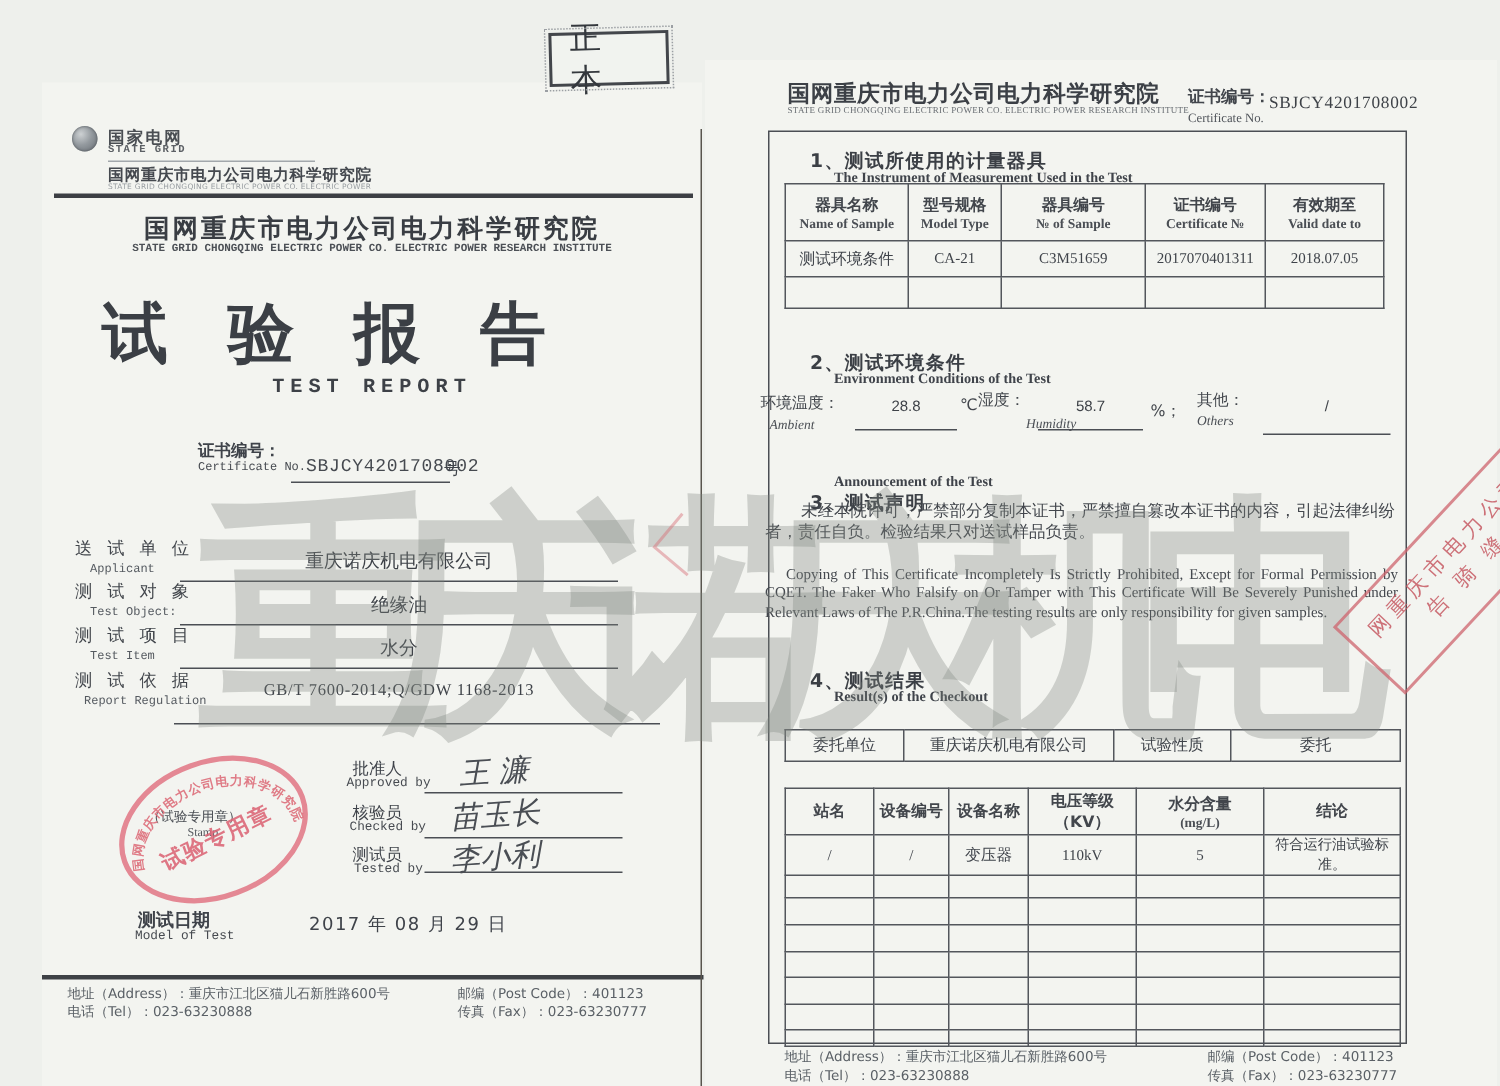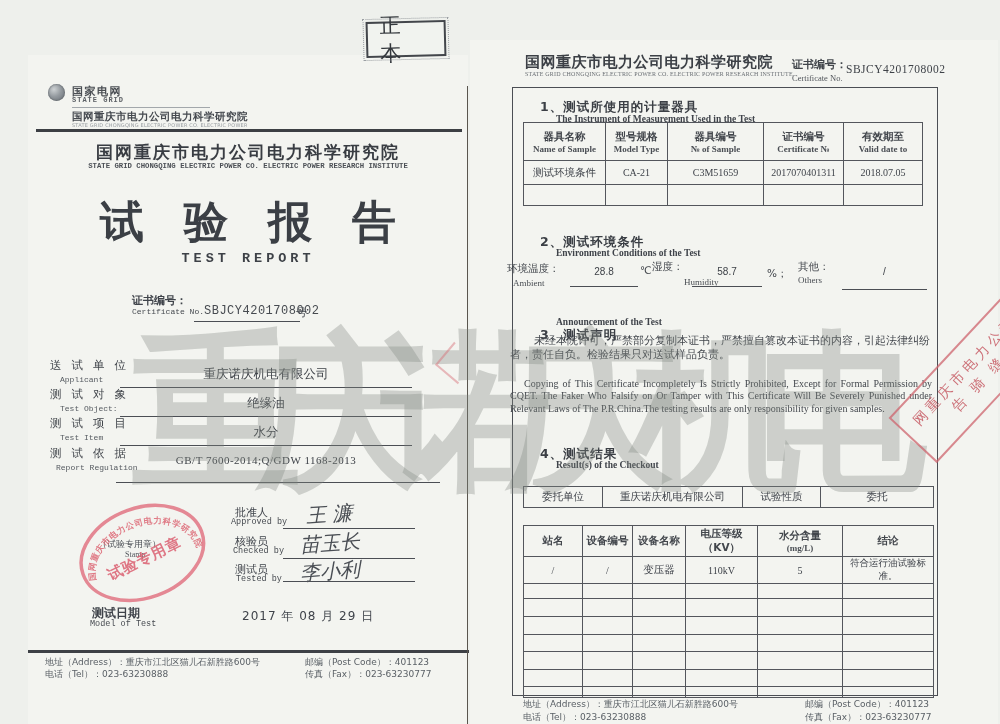--- a/index.html
+++ b/index.html
@@ -15,21 +15,21 @@
     background:radial-gradient(circle at 35% 32%, #cdd1d3 0%, #949a9f 45%, #666c72 100%);
     box-shadow:inset 0 0 2px #4d5257;}
   .lp-logo-cn{font-size:11px;font-weight:bold;letter-spacing:1.5px;color:#4a4e53;}
   .lp-logo-en{font-size:7px;font-weight:bold;letter-spacing:1px;color:#5c6065;}
   .lp-thinline{height:1px;background:#a2a7ab;}
   .lp-org-cn{font-size:10.5px;font-weight:bold;color:#45494f;letter-spacing:0.5px;}
   .lp-org-en{font-size:5px;color:#979ca0;letter-spacing:0.2px;width:175px;overflow:hidden;}
   .lp-thickline{height:3px;background:#3c3f44;}
   .lp-title{width:440px;text-align:center;font-size:17px;font-weight:bold;letter-spacing:2px;color:#393d43;}
   .lp-title-en{width:440px;text-align:center;font-size:7.3px;font-weight:bold;color:#4c5056;}
-  .lp-report{width:440px;text-align:center;font-size:44px;font-weight:bold;letter-spacing:40px;padding-left:40px;box-sizing:border-box;color:#3b3f45;}
+  .lp-report{width:440px;text-align:left;font-size:44px;font-weight:bold;letter-spacing:40px;padding-left:40px;box-sizing:border-box;color:#3b3f45;}
   .lp-report-en{width:440px;text-align:center;font-size:13.5px;font-weight:bold;letter-spacing:4px;color:#3d4147;}
   .f-label{font-size:11.5px;letter-spacing:10px;color:#42464c;white-space:nowrap;}
   .f-en{font-size:8px;color:#555a60;}
   .f-line{border-bottom:1.2px solid #4b4e54;}
   .f-val{text-align:center;font-size:12.5px;color:#3e4248;}
   .f-val-srf{text-align:center;font-size:11px;font-family:"Liberation Serif",serif;color:#3e4248;letter-spacing:0.5px;}
   .sig{font-size:20px;font-style:italic;color:#4a4e54;font-family:"DejaVu Sans",cursive;transform:rotate(-4deg);white-space:nowrap;}
   .seal-wrap{transform:rotate(-20deg);opacity:0.88;}
   .footer-line{height:2.5px;background:#3e4146;}
   .foot-txt{font-size:9px;color:#5a6066;white-space:nowrap;}
@@ -43,21 +43,21 @@
   .sec-cn{font-size:12.5px;font-weight:bold;color:#3b3f45;letter-spacing:1px;}
   .sec-en{font-size:9.5px;font-weight:bold;font-family:"Liberation Serif",serif;color:#3f434a;}
   .tbl{position:absolute;border-collapse:collapse;table-layout:fixed;}
   .tbl th,.tbl td{border:1px solid #53565c;padding:0;text-align:center;vertical-align:middle;overflow:hidden;}
   .tbl{border:1.5px solid #4b4e54;}
   .thcn{font-size:10.5px;color:#42464c;}
   .then{font-size:9px;font-family:"Liberation Serif",serif;color:#4a4e54;}
   .tdcjk{font-size:10.5px;color:#3f434a;}
   .tdsrf{font-size:10px;font-family:"Liberation Serif",serif;color:#3f434a;}
   .env-cn{font-size:10.5px;color:#42464c;}
-  .env-en{font-size:9px;font-family:"Liberation Serif",serif;color:#4a4e54;}
+  .env-en{font-size:9px;font-family:"Liberation Serif",serif;color:#4a4e54;font-style:italic;}
   .env-val{font-size:10px;font-family:Liberation Sans, sans-serif;color:#3e4248;text-align:center;}
   .env-line{border-bottom:1px solid #4b4e54;}
   .ann-cn{font-size:11px;line-height:13.5px;color:#43474d;text-indent:24px;text-align:justify;}
   .ann-en{font-size:10px;line-height:12.3px;font-family:"Liberation Serif",serif;color:#44484e;text-indent:14px;text-align:justify;}
   
   .copy-stamp{border:2px solid #43464b;outline:1px dotted #9b9fa3;outline-offset:2px;
     width:76px;height:32px;display:flex;align-items:center;justify-content:center;
     transform:rotate(-1.5deg);background:rgba(244,245,241,0.5);}
   .copy-stamp span{font-size:21px;color:#34383d;letter-spacing:12px;padding-left:12px;}
   .watermark{font-size:170px;font-weight:bold;letter-spacing:-45px;color:rgba(128,133,128,0.33);
@@ -144,21 +144,21 @@
     <div class="abs sig" style="left:272px;top:475px;">苗玉长</div>
     <div class="abs f-line" style="left:255px;top:503px;width:132px;"></div>
 
     <div class="abs cjk" style="left:207px;top:507px;font-size:11px;">测试员</div>
     <div class="abs srf" style="left:208px;top:519px;font-size:8.5px;">Tested by</div>
     <div class="abs sig" style="left:272px;top:503px;">李小利</div>
     <div class="abs f-line" style="left:255px;top:526px;width:132px;"></div>
 
     <div class="abs cjk" style="left:64px;top:550px;font-size:12px;font-weight:bold;">测试日期</div>
     <div class="abs srf" style="left:62px;top:564px;font-size:8.5px;">Model of Test</div>
-    <div class="abs cjk" style="left:178px;top:553px;font-size:12px;letter-spacing:1px;margin-left:36px;">2017 年 08 月 29 日</div>
+    <div class="abs cjk" style="left:178px;top:553px;font-size:12px;letter-spacing:1px;">2017 年 08 月 29 日</div>
 
     <div class="abs footer-line" style="left:0;top:595px;width:441px;"></div>
     <div class="abs foot-txt" style="left:17px;top:601px;">地址（Address）：重庆市江北区猫儿石新胜路600号</div>
     <div class="abs foot-txt" style="left:277px;top:601px;">邮编（Post Code）：401123</div>
     <div class="abs foot-txt" style="left:17px;top:613px;">电话（Tel）：023-63230888</div>
     <div class="abs foot-txt" style="left:277px;top:613px;">传真（Fax）：023-63230777</div>
   </div>
 
   <div class="abs vline" style="left:466.5px;top:86px;height:638px;"></div>
 

